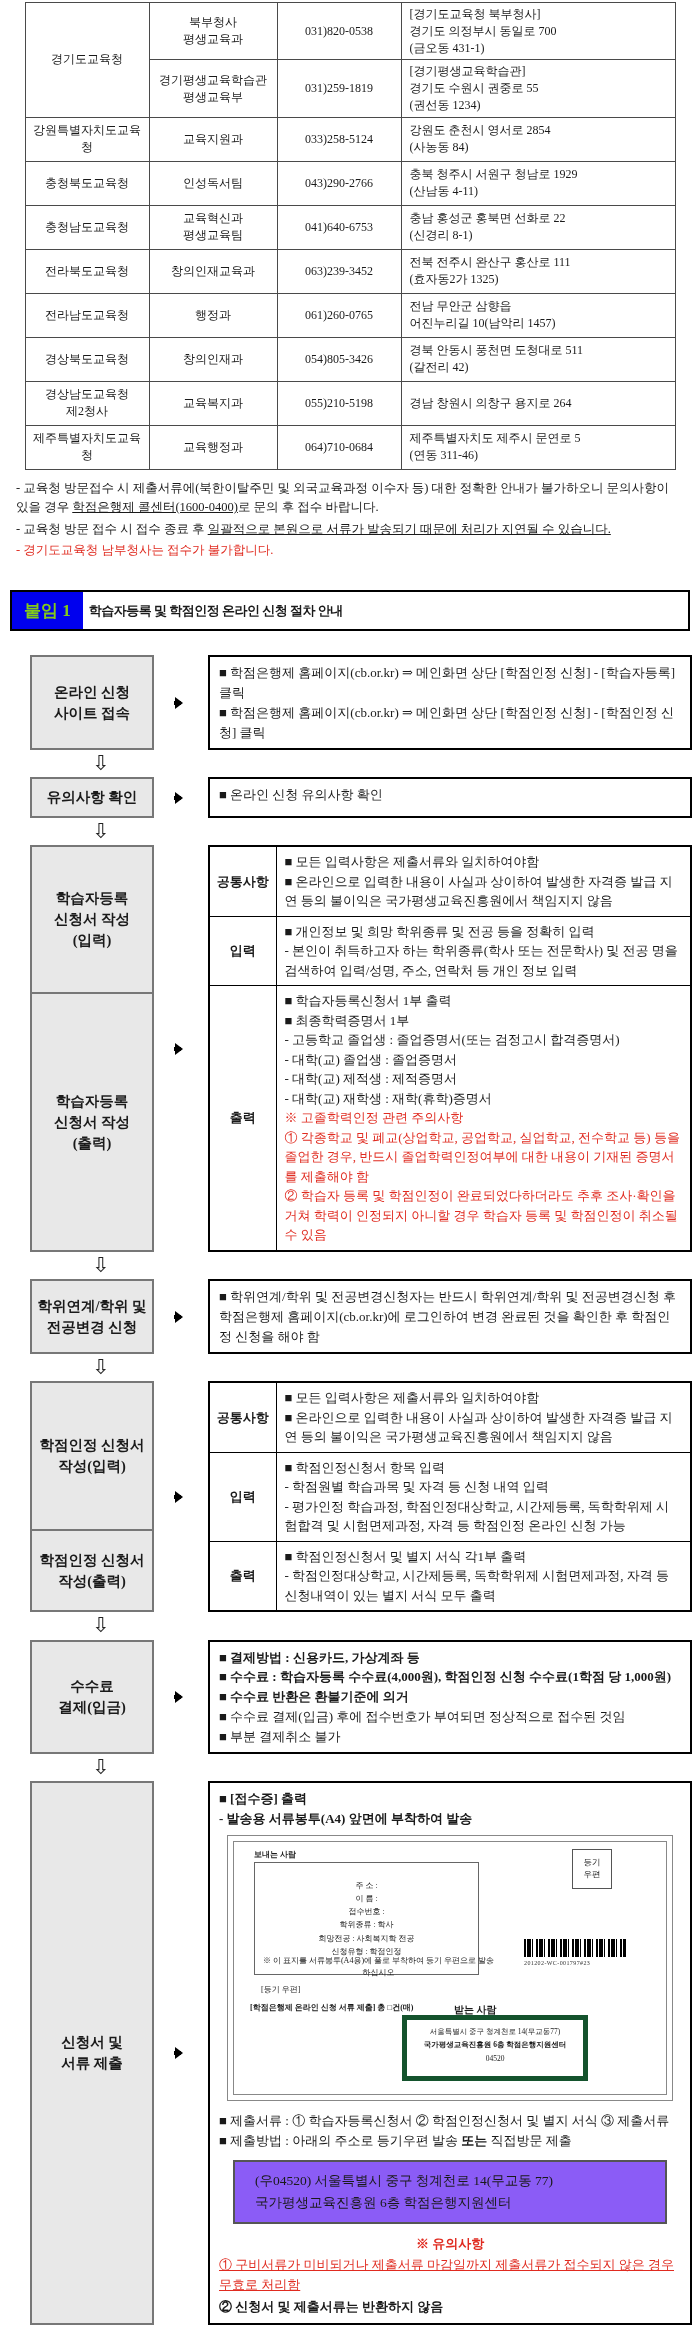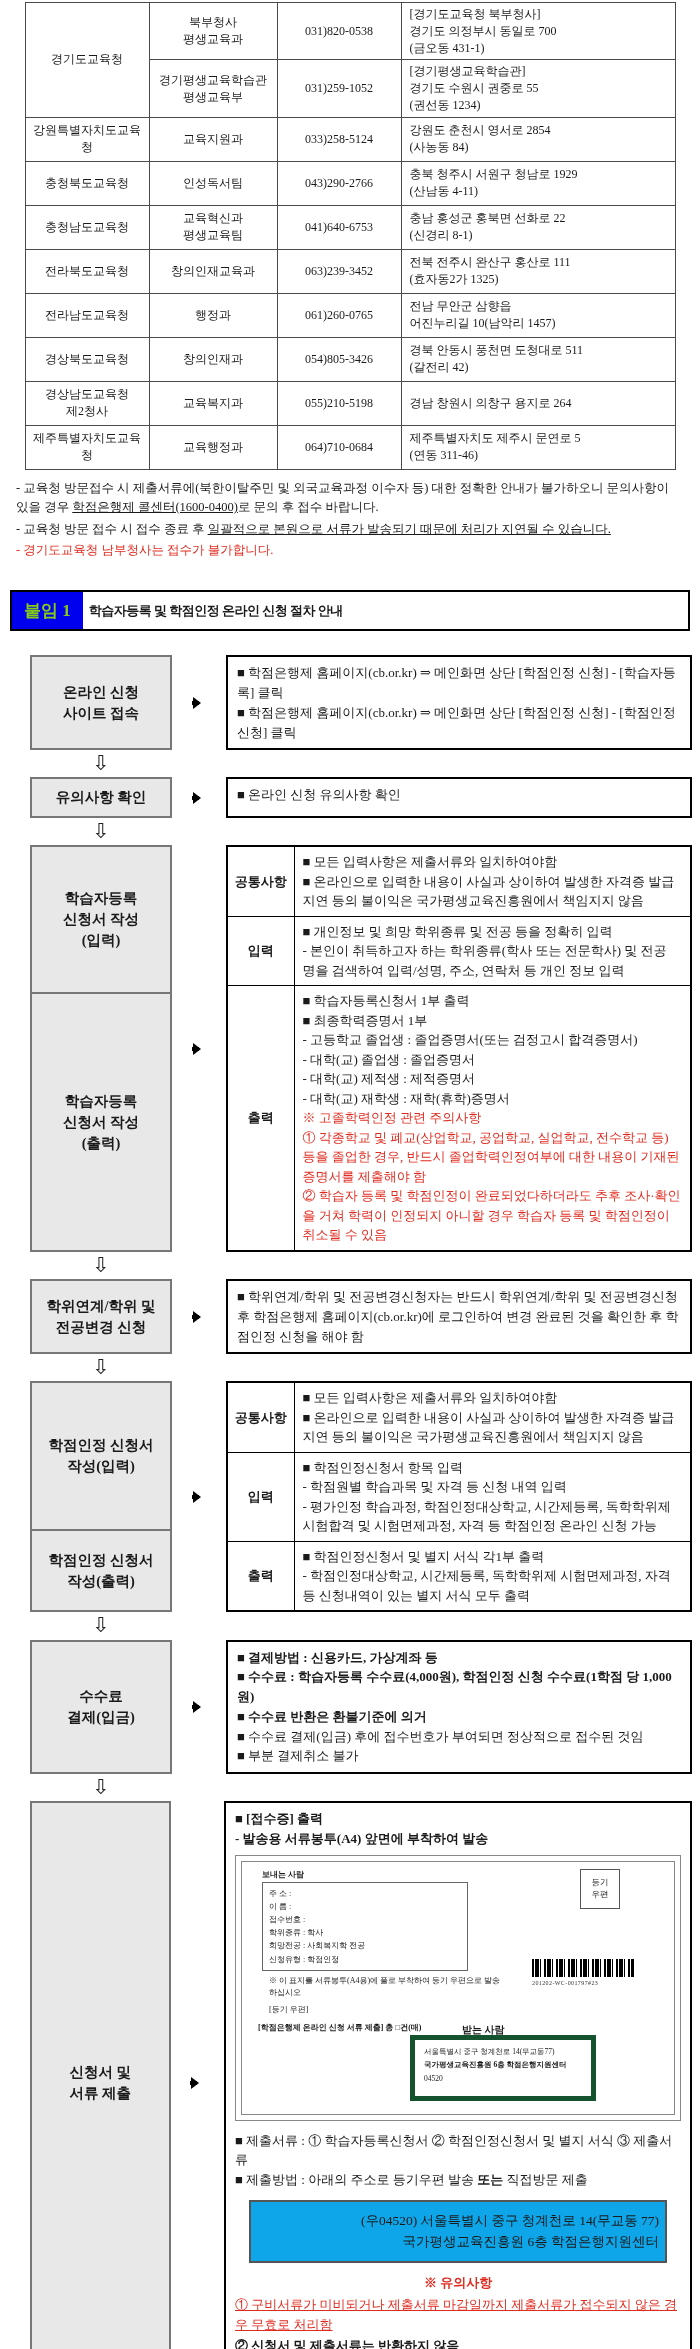--- a/index.html
+++ b/index.html
@@ -53,21 +53,21 @@
     font-size:17px;padding:7px 12px;display:flex;align-items:center;white-space:nowrap;
   }
   .attach-title{
     padding:7px 6px;font-size:13px;font-weight:bold;letter-spacing:-0.5px;
     display:flex;align-items:center;
   }
 
   
   .flow{padding:4px 0 14px;}
   .frow{display:flex;align-items:stretch;margin:0 8px 0 30px;}
-  .lcol{width:142px;display:flex;flex-direction:column;}
+  .lcol{width:124px;display:flex;flex-direction:column;}
   .lbox{
     flex:1;background:var(--box-gray);border:2px solid #777;
     display:flex;align-items:center;justify-content:center;text-align:center;
     font-weight:bold;font-size:14.5px;line-height:1.45;padding:8px 2px;
   }
   .lbox + .lbox{margin-top:-2px;}
   .acol{width:54px;display:flex;align-items:center;justify-content:center;}
   .rarrow{position:relative;width:15px;height:12px;display:inline-block;}
   .rarrow .bar{position:absolute;left:0;top:4px;width:7px;height:4px;background:#000;}
   .rarrow .head{position:absolute;right:0;top:0;width:0;height:0;border:6px solid transparent;border-left:8px solid #000;}
@@ -86,37 +86,37 @@
   table.inner tr:first-child td{border-top:none;margin-top:12px;}
   table.inner tr:last-child td{border-bottom:none;}
   table.inner td:first-child{border-left:none;}
   table.inner td:last-child{border-right:none;}
 
   
   .fee-bold{font-weight:bold;}
 
   
   .addr-box{
-    background:#0ea5e9;border:2px solid #555;margin:10px 14px;
-    padding:8px 6px;text-align:right;font-size:13.5px;line-height:1.6;
+    background:#8b5cf6;border:2px solid #555;margin:10px 14px;
+    padding:8px 20px;text-align:left;font-size:13.5px;line-height:1.6;
   }
   .notice-title{color:var(--red);font-weight:bold;margin-top:10px;text-align:center;}
   .notice-1{color:var(--red);text-decoration:underline;margin-top:2px;}
   .notice-2{font-weight:bold;margin-top:2px;}
 
   .envelope{
     position:relative;width:446px;height:266px;border:1px solid #888;
     margin:6px auto 10px;background:#fff;
   }
   .env-inner{position:absolute;inset:5px;border:1px solid #888;}
-  .env-inner > div{position:absolute;}
+  .env-inner > div{position:absolute;text-align:center;}
   .sender-label{left:20px;top:7px;font-size:8px;font-weight:bold;}
   .sender-box{
-    left:20px;top:20px;width:206px;border:1px solid #666;
-    padding:4px 6px;font-size:8px;line-height:1.65;
+    left:20px;top:20px;width:225px;border:1px solid #666;
+    padding:16px 6px;font-size:8px;line-height:1.65;
   }
   .paste-note{left:27px;top:113px;width:235px;font-size:8px;line-height:1.5;}
   .reg-line{left:27px;top:142px;font-size:8px;}
   .env-caption{left:16px;top:160px;font-size:8px;font-weight:bold;}
   .stamp-box{
     left:338px;top:7px;width:40px;height:40px;border:1px solid #555;
     display:flex;align-items:center;justify-content:center;
     font-size:8.5px;text-align:center;line-height:1.35;
   }
   .barcode{
@@ -148,21 +148,21 @@
       <td class="pre">북부청사
 평생교육과</td>
       <td>031)820-0538</td>
       <td class="addr pre">[경기도교육청 북부청사]
 경기도 의정부시 동일로 700
 (금오동 431-1)</td>
     </tr>
     <tr>
       <td class="pre">경기평생교육학습관
 평생교육부</td>
-      <td>031)259-1052</td>
+      <td>031)259-1819</td>
       <td class="addr pre">[경기평생교육학습관]
 경기도 수원시 권중로 55
 (권선동 1234)</td>
     </tr>
     <tr>
       <td class="pre">강원특별자치도교육청</td>
       <td class="pre">교육지원과</td>
       <td>033)258-5124</td>
       <td class="addr pre">강원도 춘천시 영서로 2854
 (사농동 84)</td>

